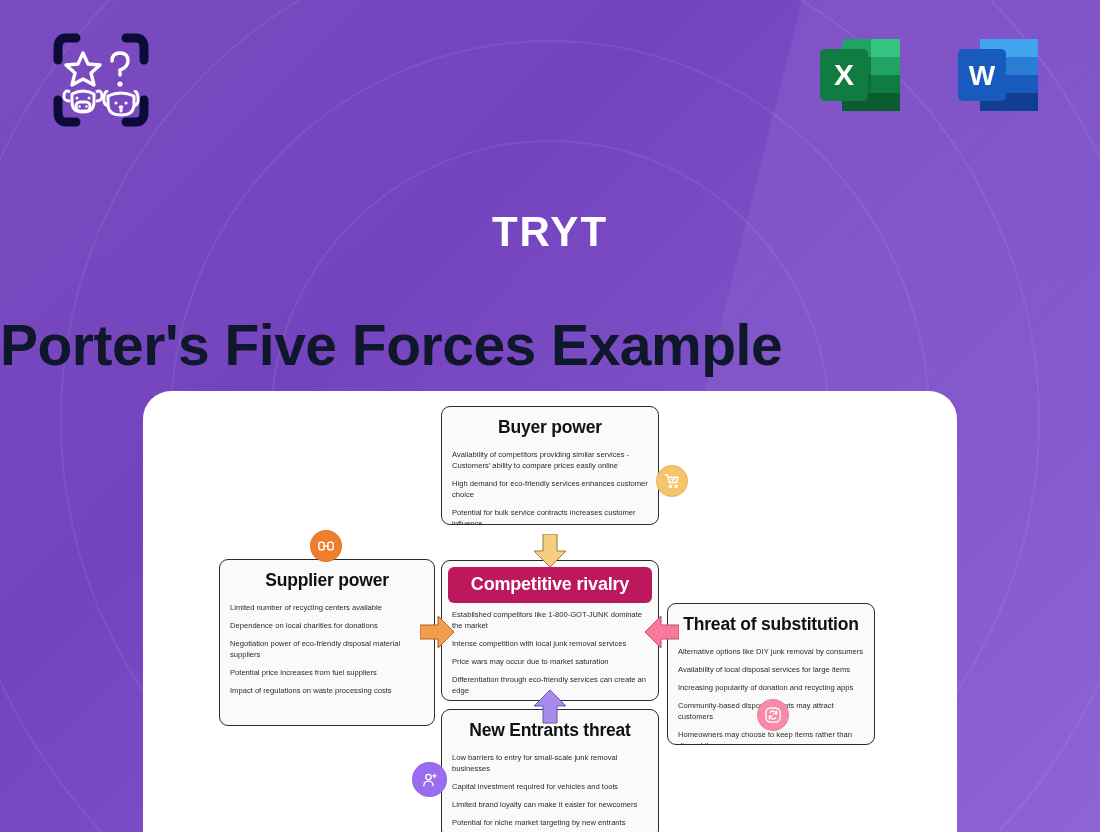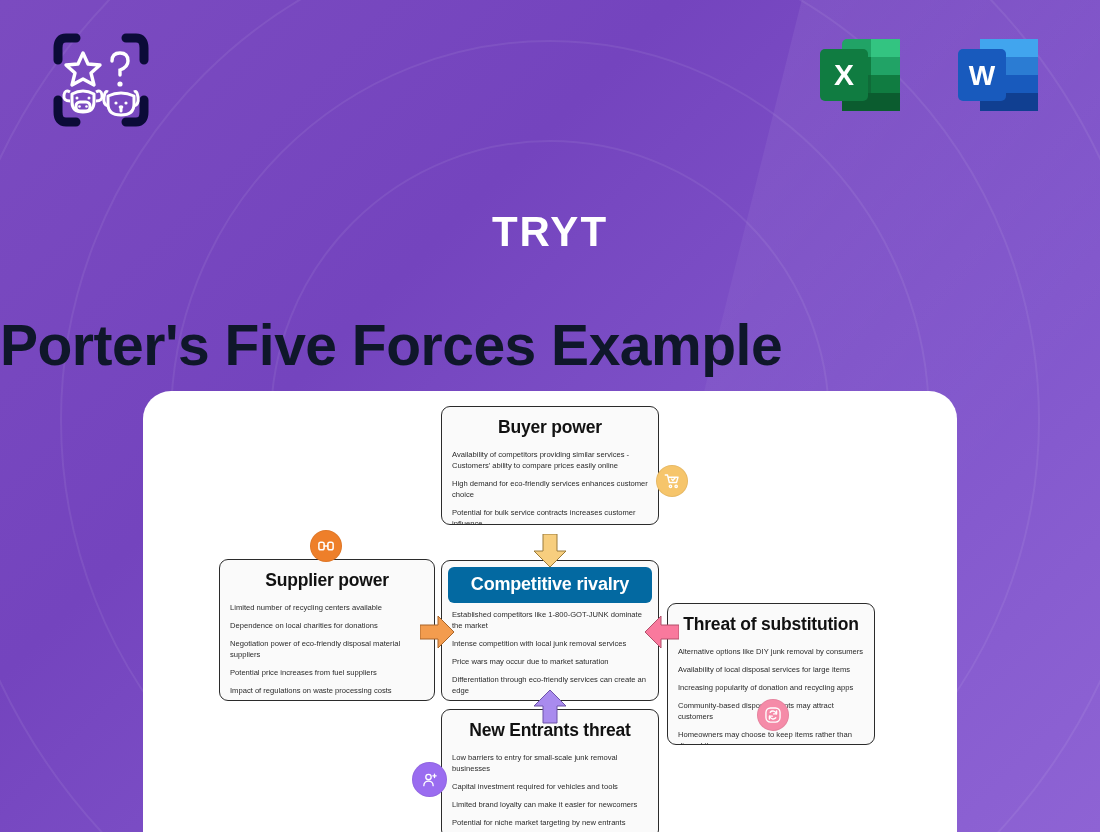--- a/index.html
+++ b/index.html
@@ -81,39 +81,39 @@
 
   .box-title {
     text-align: center;
     font-size: 17.5px;
     font-weight: 700;
     color: #111111;
     padding: 10px 6px 9px;
     letter-spacing: -0.2px;
   }
   .box-title.banner {
-    background: #0369a1;
+    background: #be185d;
     color: #ffffff;
     font-size: 18px;
     margin: 6px 6px 4px;
     border-radius: 6px;
     padding: 7px 6px 8px;
   }
   .bullets { padding: 2px 10px 8px; }
   .bullets li {
     list-style: none;
     font-size: 7.6px;
     line-height: 1.45;
     color: #2a2a2a;
     margin-bottom: 7px;
   }
 
   
   #box-buyer        { left: 441px; top: 406px; width: 218px; height: 119px; }
-  #box-supplier     { left: 219px; top: 559px; width: 216px; height: 142px; }
+  #box-supplier     { left: 219px; top: 559px; width: 216px; height: 167px; }
   #box-rivalry      { left: 441px; top: 560px; width: 218px; height: 141px; }
   #box-substitution { left: 667px; top: 559px; width: 208px; height: 142px; margin-top: 44px; }
   #box-entrants     { left: 441px; top: 709px; width: 218px; height: 130px; }
 
   
   .arrow { position: absolute; }
 
   
   .badge {
     position: absolute;

